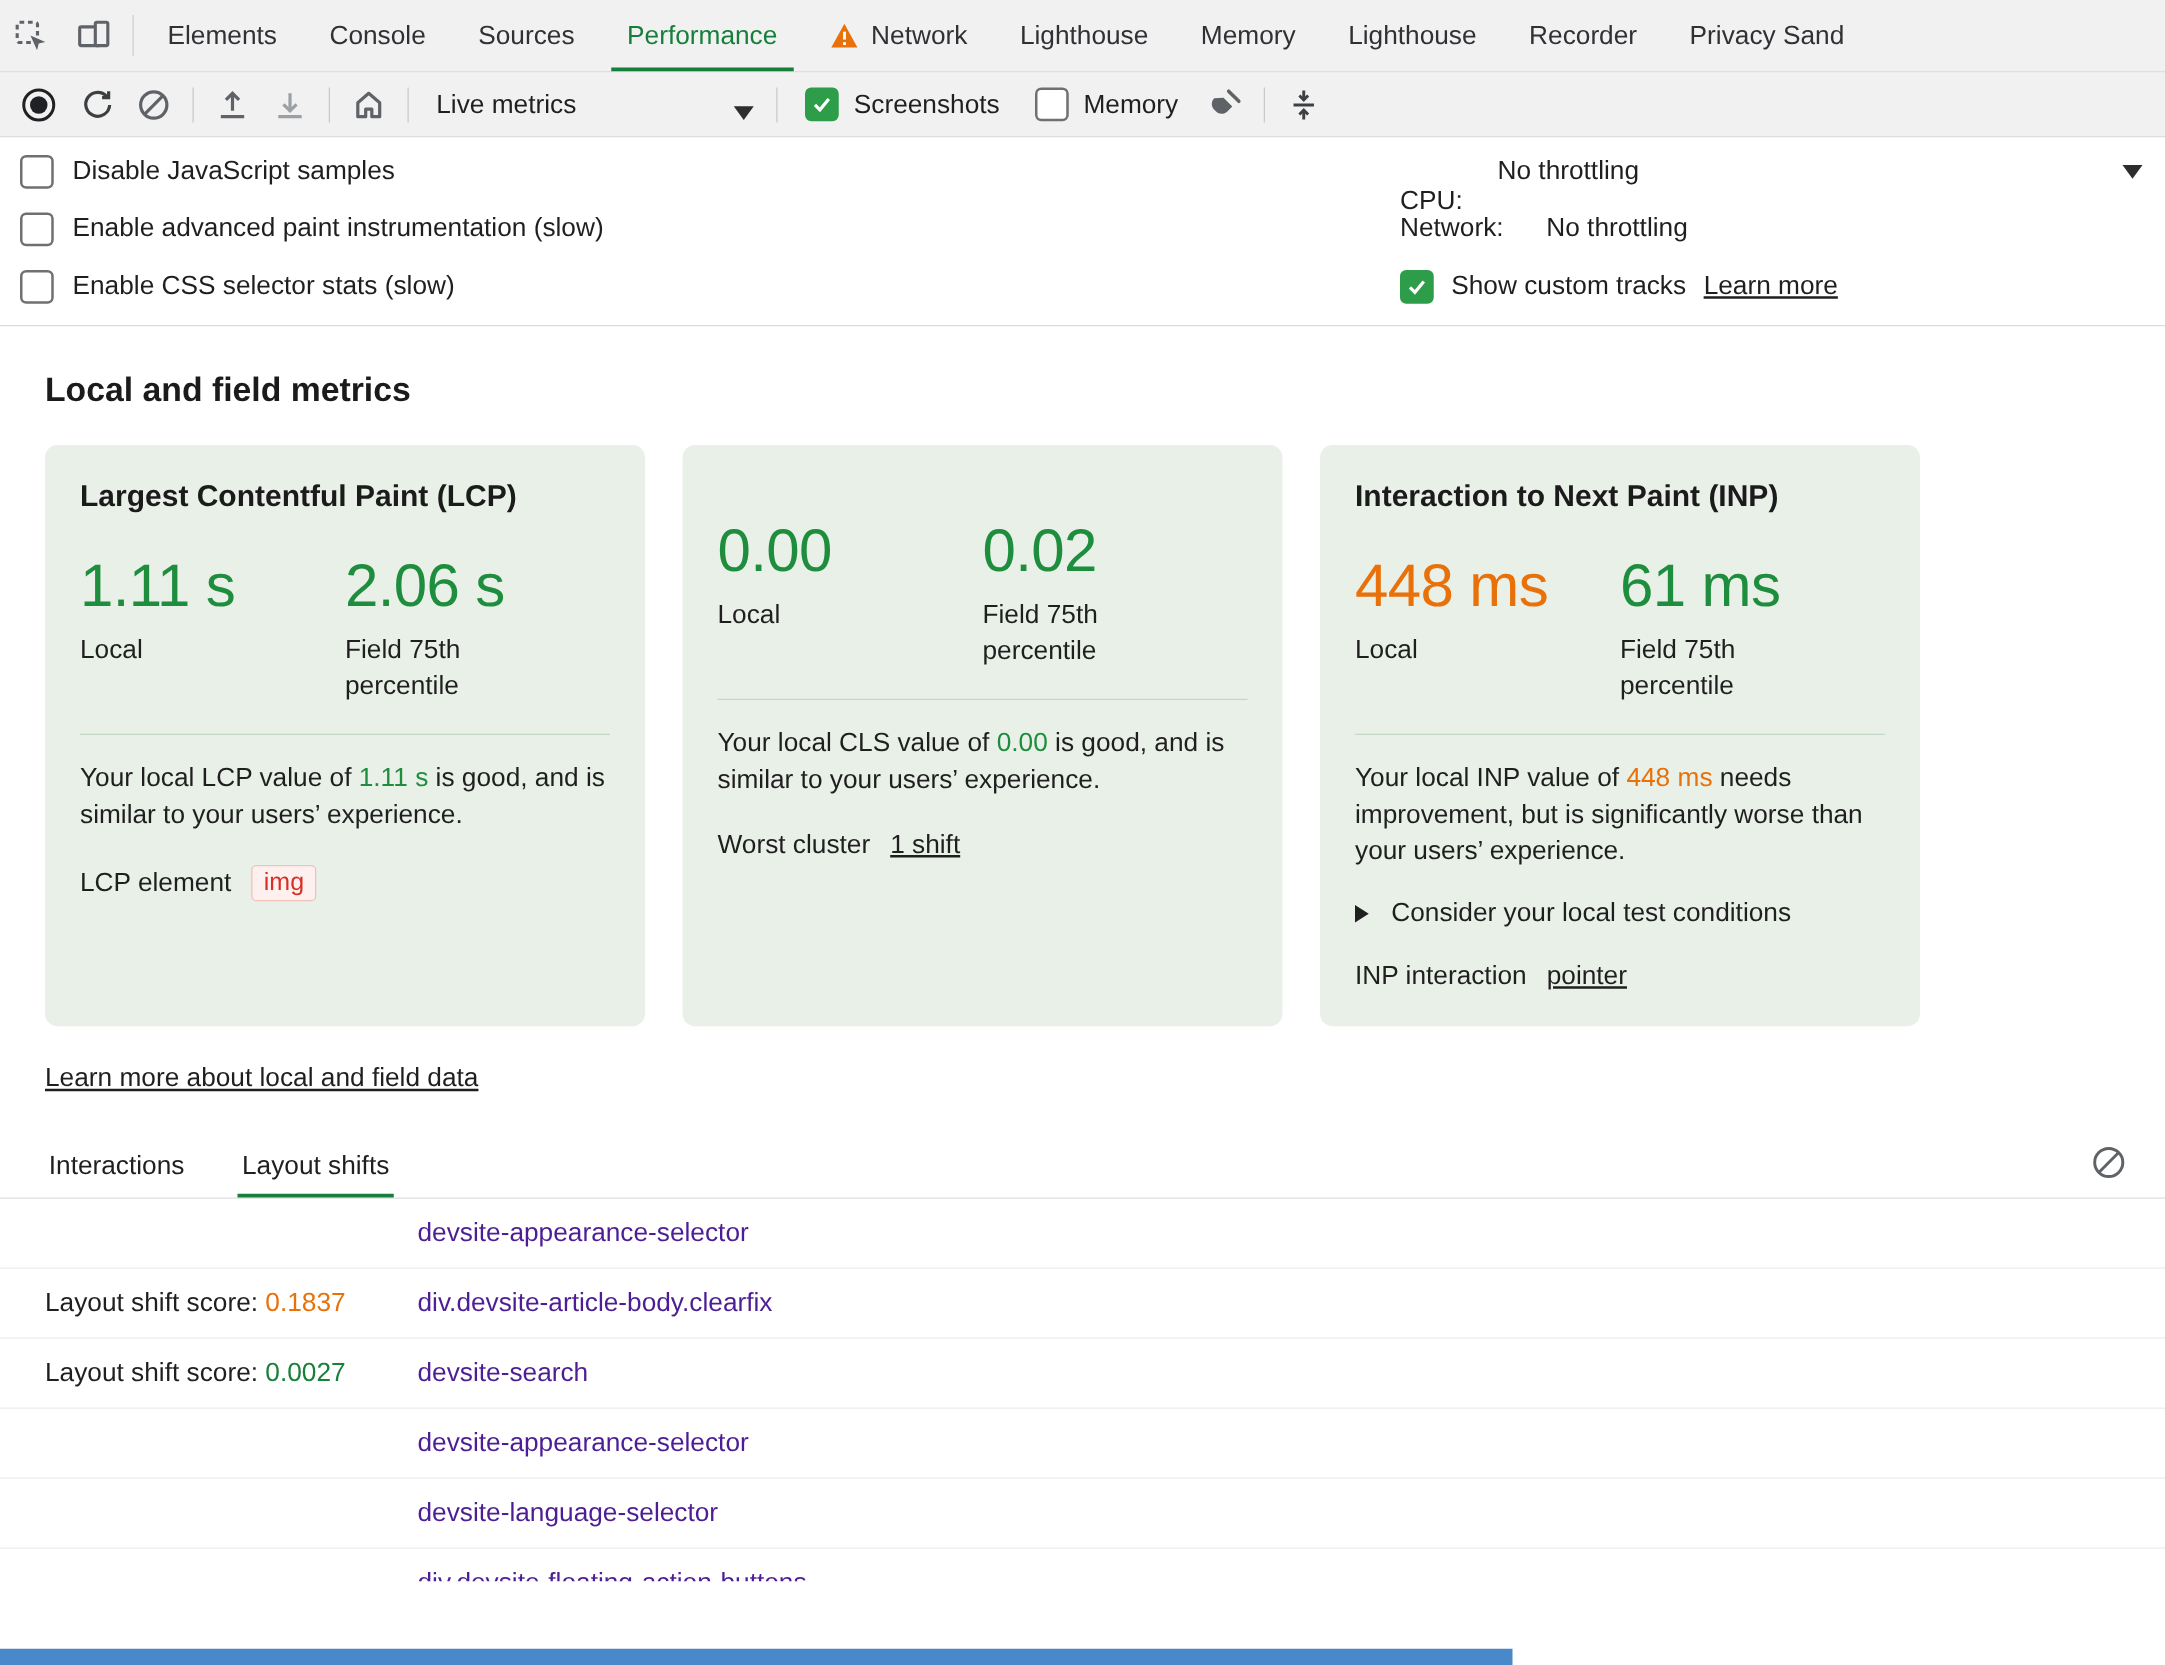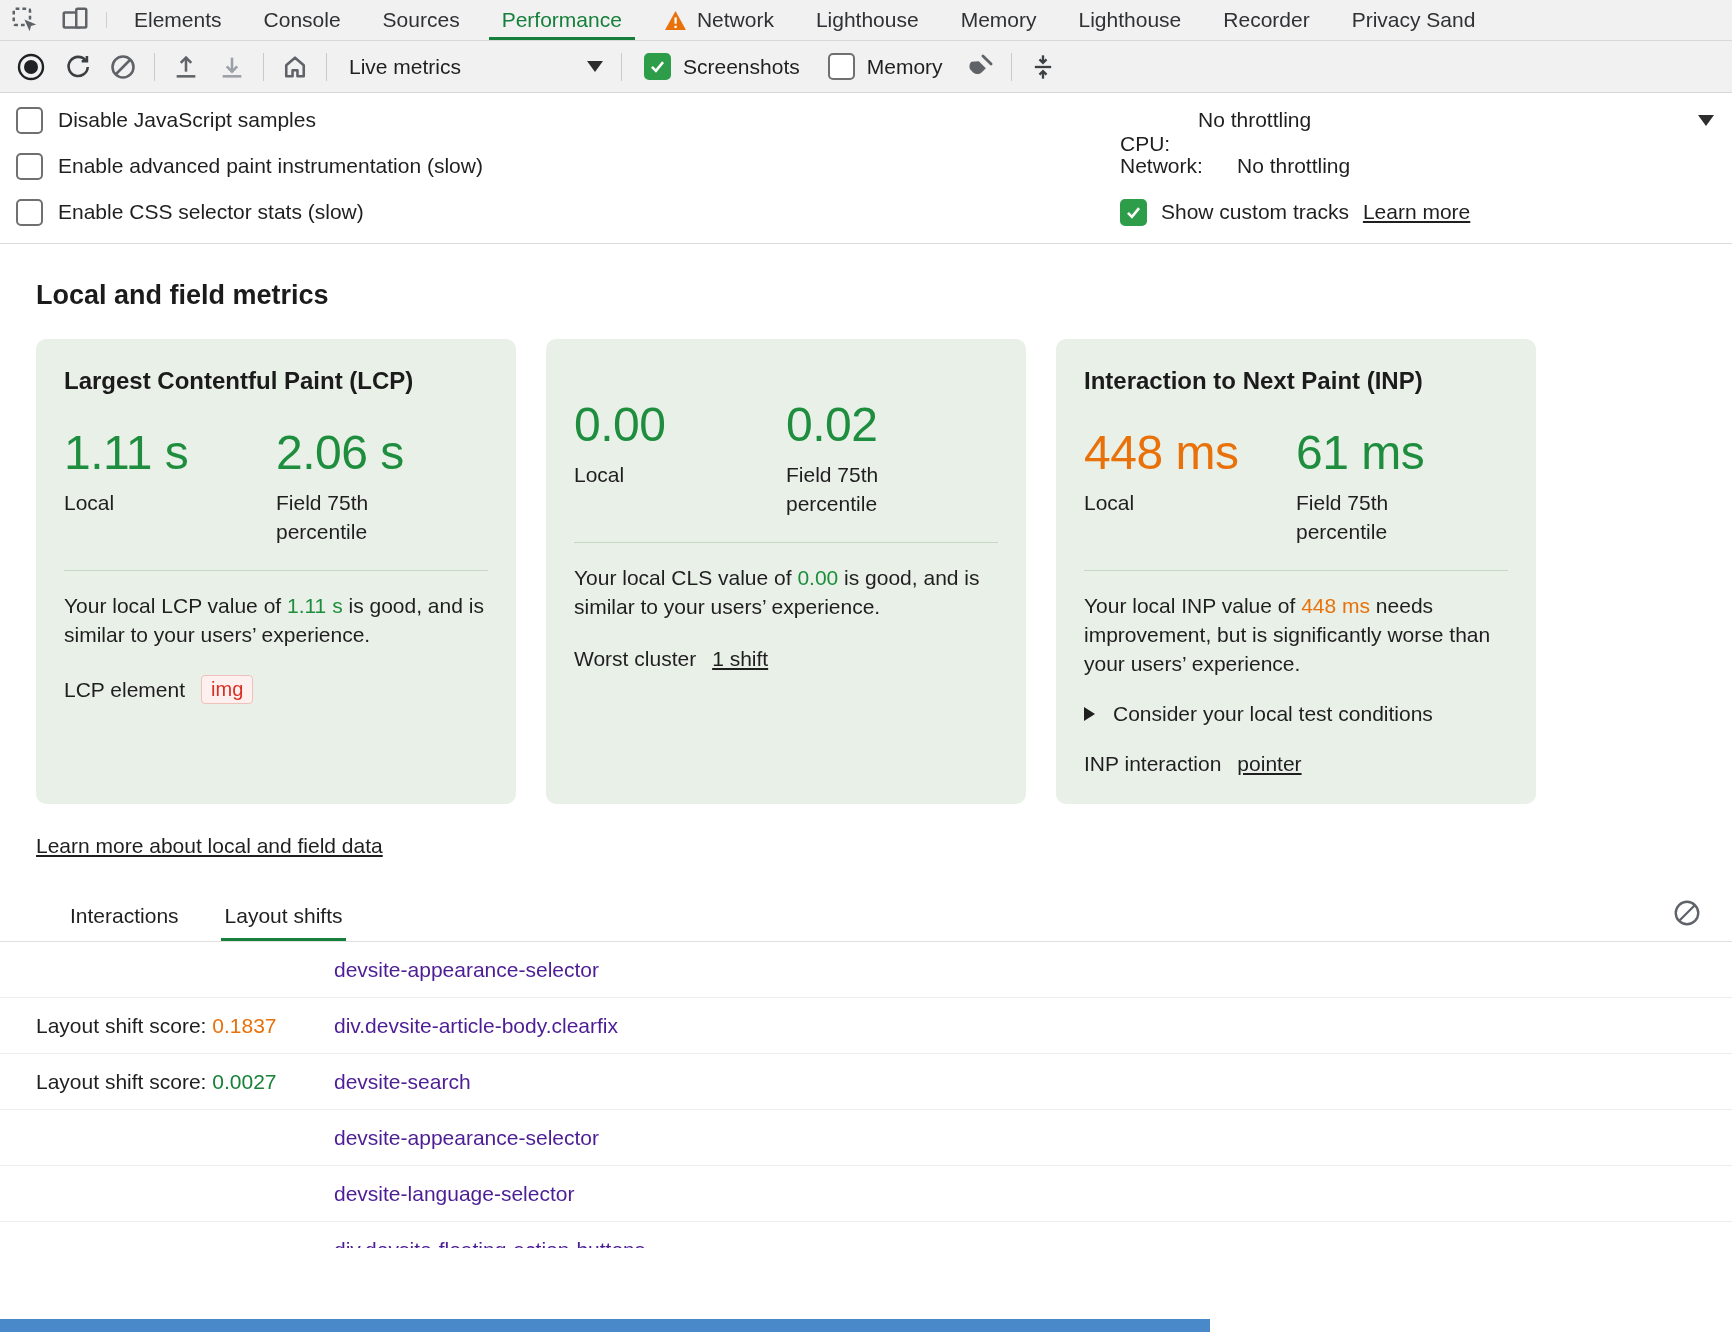--- a/index.html
+++ b/index.html
@@ -5,37 +5,37 @@
   * { box-sizing: border-box; }
   html,body { margin:0; padding:0; }
   body {
     width:1732px; height:1332px; overflow:hidden; position:relative;
     background:#ffffff; color:#1f1f1f;
     font-family:"Liberation Sans", sans-serif; font-size:21px;
   }
 
   
   .tabbar {
-    height:41px; background:#f1f1f1; border-bottom:1px solid #d8d8d8;
+    height:58px; background:#f1f1f1; border-bottom:1px solid #d8d8d8;
     display:flex; align-items:stretch; font-size:21px; color:#303134;
   }
   .icon-btn { width:50px; display:flex; align-items:center; justify-content:center; cursor:pointer; }
   .vsep { width:1px; background:#cfcfcf; margin:12px 6px; }
   .tab { display:flex; align-items:center; gap:10px; padding:0 21px; white-space:nowrap; position:relative; cursor:pointer; }
   .tab.selected { color:#157f3b; }
   .tab.selected::after { content:""; position:absolute; left:8px; right:8px; bottom:0; height:3px; background:#157f3b; }
 
   
   .toolbar {
     height:52px; background:#f1f1f1; border-bottom:1px solid #d8d8d8;
     display:flex; align-items:center; padding:0 8px; font-size:21px;
   }
   .tb-btn { width:46px; height:42px; display:flex; align-items:center; justify-content:center; cursor:pointer; }
   .tsep { width:1px; height:28px; background:#c9c9c9; margin:0 8px; }
-  .dropdown { display:flex; align-items:center; justify-content:space-between; width:278px; padding:0 10px 0 14px; cursor:pointer; }
+  .dropdown { display:flex; align-items:flex-end; justify-content:space-between; width:278px; padding:0 10px 0 14px; cursor:pointer; }
   .chk-item { display:flex; align-items:center; gap:12px; margin:0 14px; cursor:pointer; }
 
   .checkbox { width:27px; height:27px; border:2px solid #707070; border-radius:5px; background:#fff; flex:0 0 auto;
               display:flex; align-items:center; justify-content:center; }
   .checkbox.checked { background:#2e9d49; border-color:#2e9d49; }
 
   
   .settings { display:flex; background:#fff; border-bottom:1px solid #dadce0; padding:4px 0 8px 16px; }
   .settings-left { flex:1 1 auto; }
   .opt { display:flex; align-items:center; gap:15px; height:46px; cursor:pointer; }
@@ -61,21 +61,21 @@
   .card-divider { height:1px; background:#c5d8c5; margin-top:24px; }
   .desc { font-size:21px; line-height:29px; margin:20px 0 0 0; }
   .extra { display:flex; align-items:center; gap:16px; margin-top:26px; }
   .node-badge { color:#d93025; background:#fdf0ef; border:1px solid #f0c0ba; border-radius:4px; padding:2px 9px; font-size:20px; cursor:pointer; }
   .disclosure { display:flex; align-items:center; gap:18px; margin-top:24px; cursor:pointer; }
   .tri-right { width:0; height:0; border-left:11px solid #1f1f1f; border-top:7px solid transparent; border-bottom:7px solid transparent; }
   .learn-link { display:inline-block; margin:30px 0 6px 0; color:#1f1f1f; text-decoration:underline; cursor:pointer; font-size:21px; }
 
   
   .log { margin-top:26px; }
-  .log-tabbar { position:relative; height:52px; border-bottom:1px solid #e0e0e0; display:flex; align-items:stretch; padding-left:70px; }
+  .log-tabbar { position:relative; height:52px; border-bottom:1px solid #e0e0e0; display:flex; align-items:stretch; padding-left:39px; }
   .log-tab { display:flex; align-items:center; margin-right:46px; position:relative; cursor:pointer; font-size:21px; color:#1f1f1f; }
   .log-tab.selected::after { content:""; position:absolute; left:-4px; right:-4px; bottom:0; height:3px; background:#157f3b; }
   .log-clear { position:absolute; right:30px; top:8px; }
   .log-rows { height:306px; overflow:hidden; }
   .log-row { display:flex; align-items:center; height:56px; border-bottom:1px solid #ececec; padding-left:36px; font-size:21px; }
   .score-cell { width:298px; flex:0 0 auto; }
   .node-link { color:#4c1d95; cursor:pointer; }
   .sv-orange { color:#e8710a; }
   .sv-green { color:#188038; }
 

